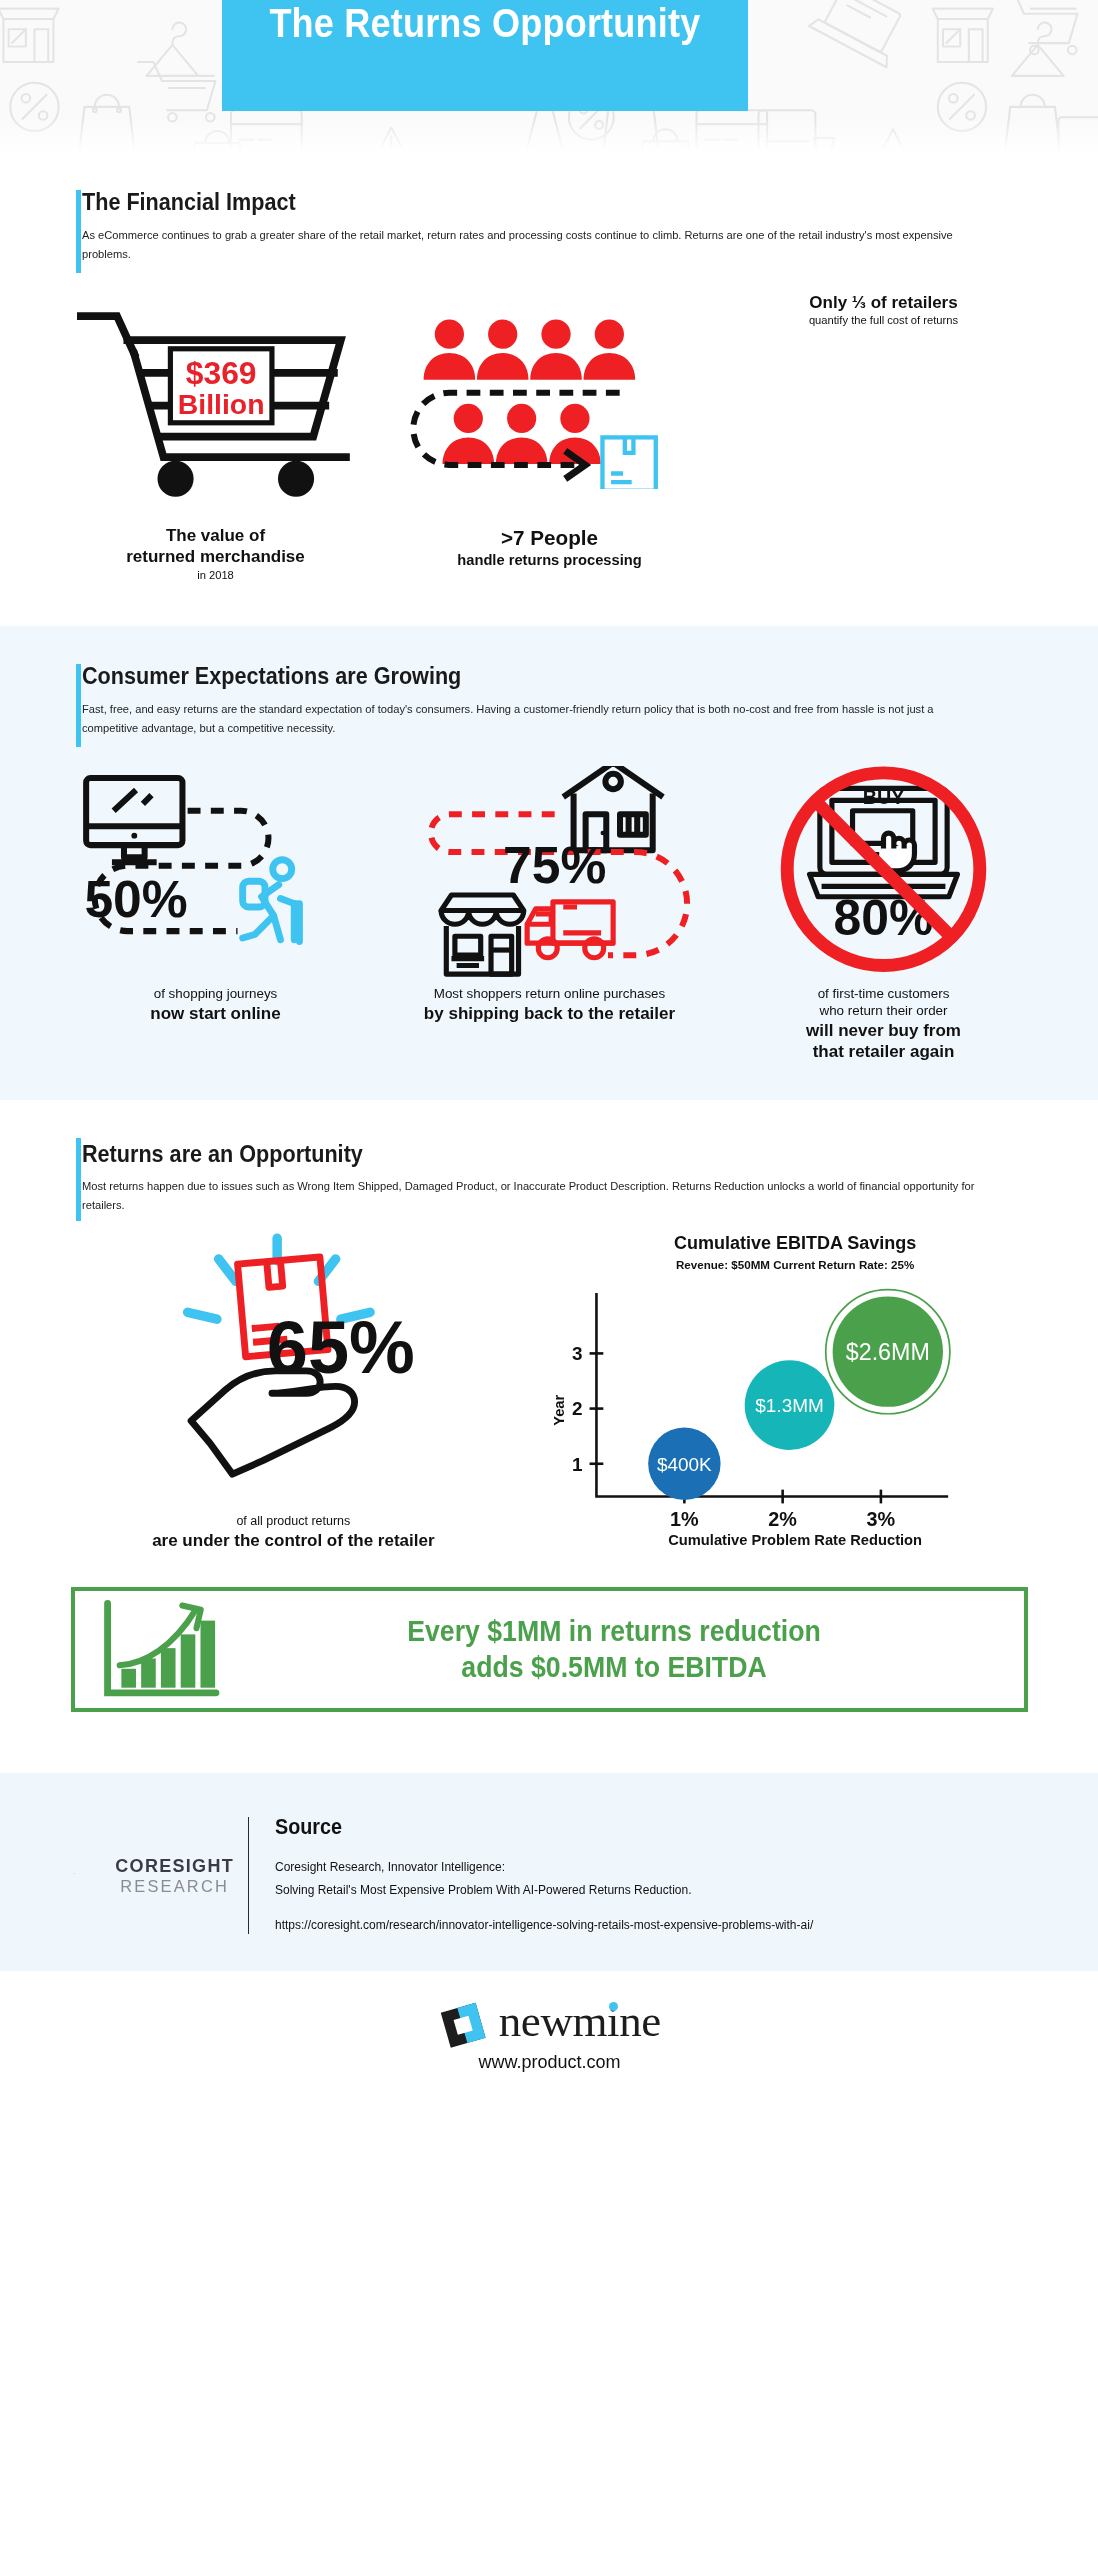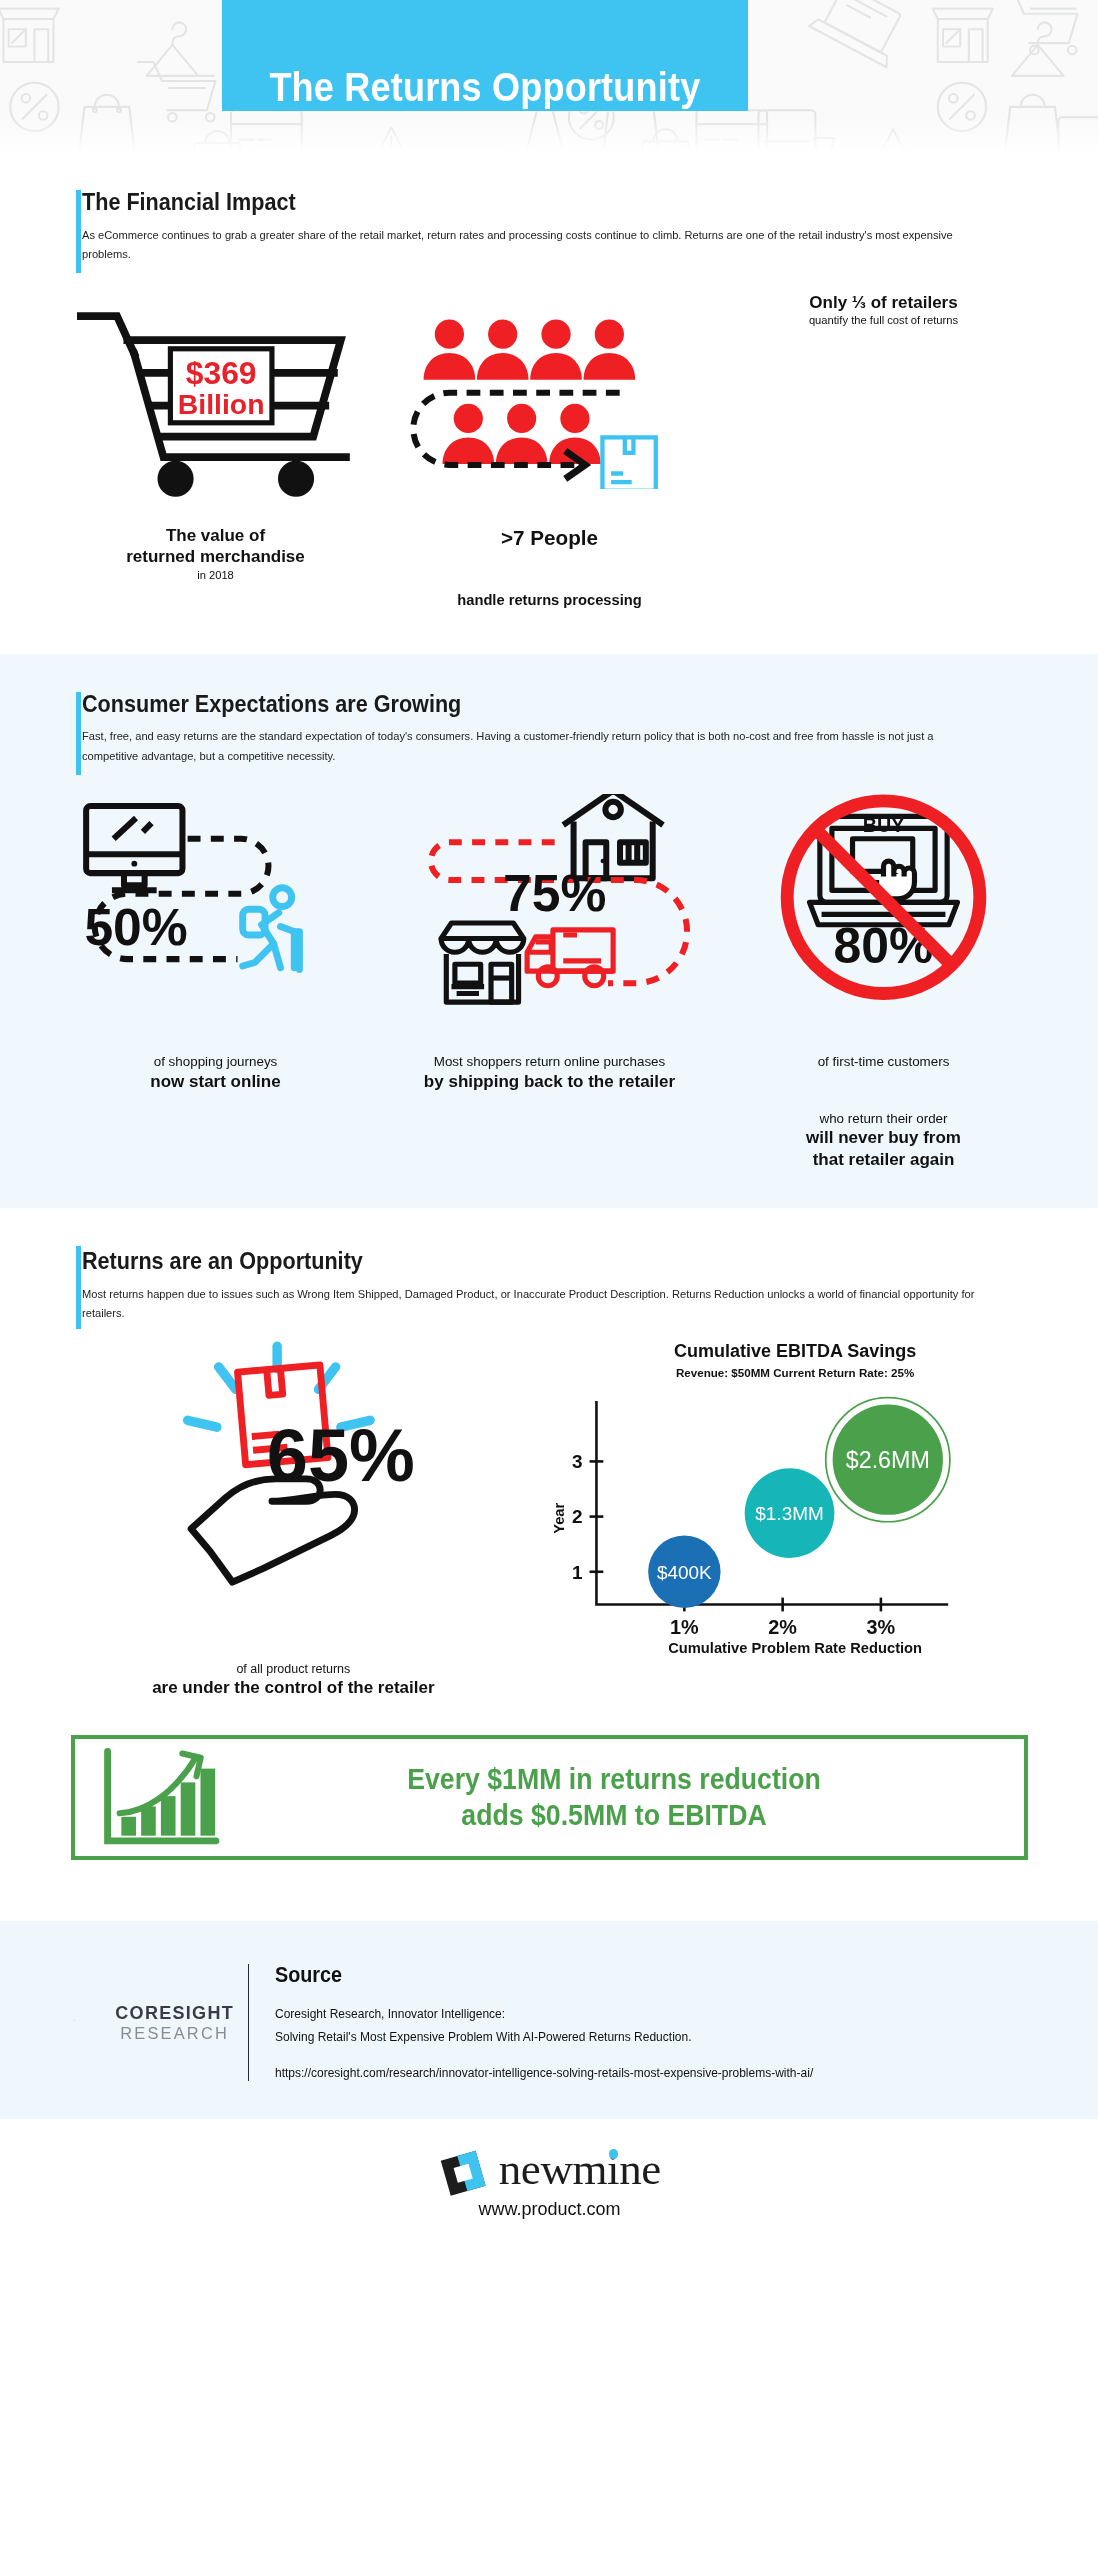--- a/index.html
+++ b/index.html
@@ -22,21 +22,21 @@
   .header-pattern { position: absolute; inset: 0; opacity: .55; }
   .header-fade {
     position: absolute; left: 0; right: 0; bottom: 0; height: 34px;
     background: linear-gradient(to bottom, rgba(255,255,255,0), #ffffff);
   }
   .header-banner {
     position: absolute;
     left: 222px; top: 0;
     width: 526px; height: 111px;
     background: #3fc3f0;
-    display: flex; align-items: flex-end; justify-content: center;
+    display: flex; align-items: flex-start; justify-content: center;
   }
   .header-title {
     color: #fff;
     font-size: 41px;
     font-weight: bold;
     letter-spacing: 0.2px;
     transform: scaleX(.88);
     white-space: nowrap;
   }
 
@@ -58,21 +58,21 @@
     max-width: 957px;
     transform: scaleX(.96); transform-origin: left center;
   }
 
   
   .stats { display: flex; justify-content: space-between; padding: 24px 52px 0 52px; }
   .stat { width: 327px; display: flex; flex-direction: column; align-items: center; }
   .stat-art { height: 233px; display: flex; align-items: center; justify-content: center; }
   .stat-caption { text-align: center; line-height: 1.25; margin-top: 5.2px; }
   .cap-bold { font-size: 17px; font-weight: bold; }
-  .cap-reg  { font-size: 13.4px; font-weight: normal; margin-top: 40px; }
+  .cap-reg  { font-size: 13.4px; font-weight: normal; }
   .cap-small{ font-size: 11.2px; font-weight: normal; }
 
   
   .opp-row { display: flex; padding: 13.8px 52px 0 52px; gap: 8.6px; }
   .opp-left { width: 483px; display: flex; flex-direction: column; align-items: center; }
   .opp-right { width: 504px; }
   .chart-title { font-size: 18px; font-weight: bold; text-align: center; margin-top: 5.2px; }
   .chart-sub { font-size: 11.6px; font-weight: bold; text-align: center; margin-top: 3.4px; }
 
   

